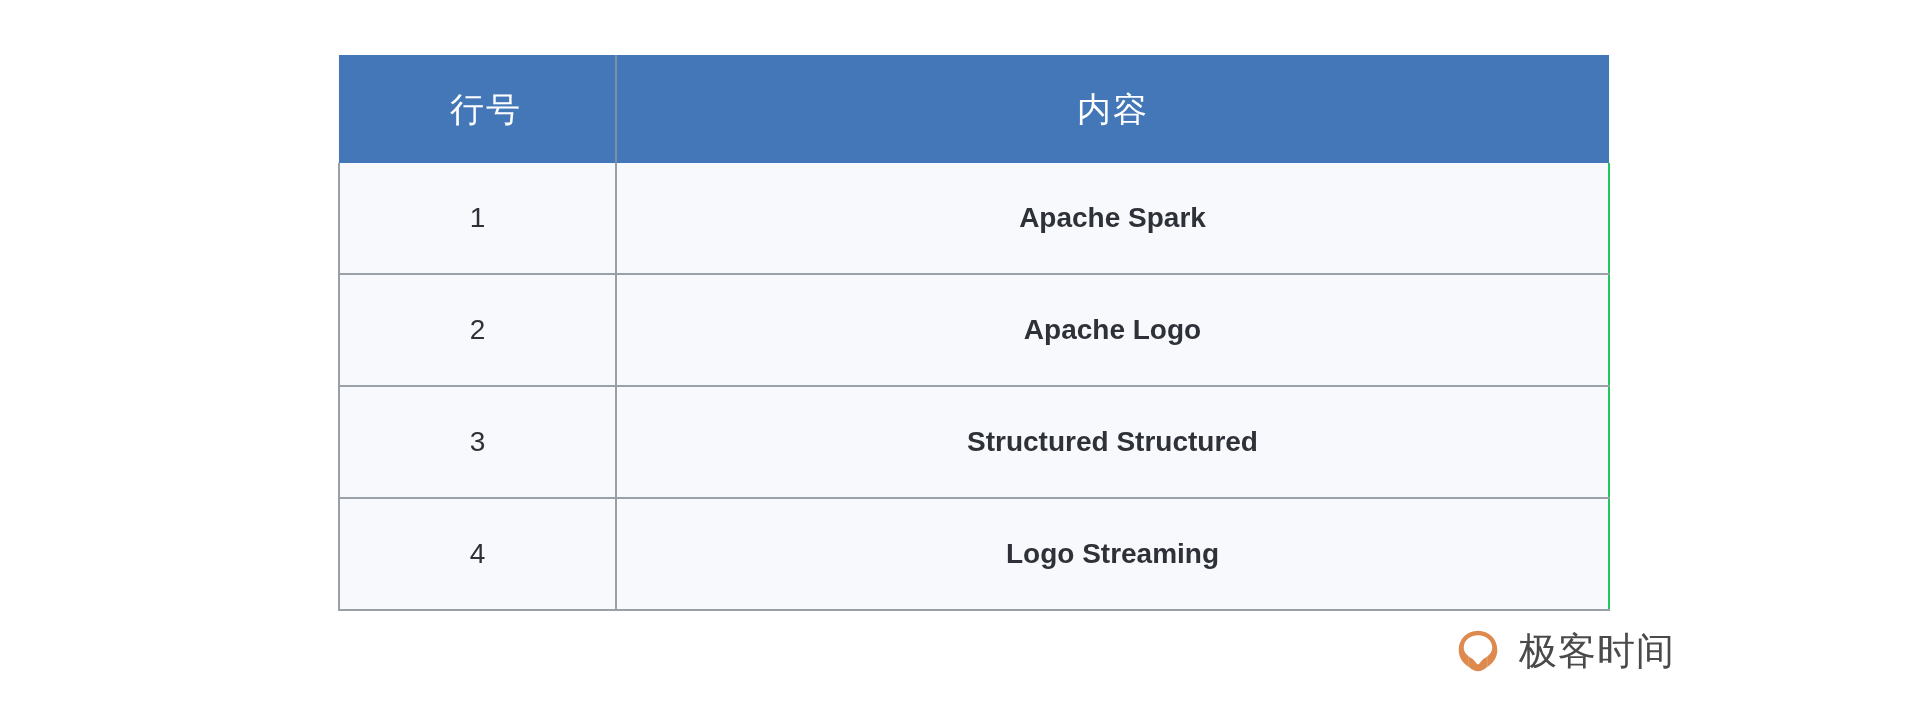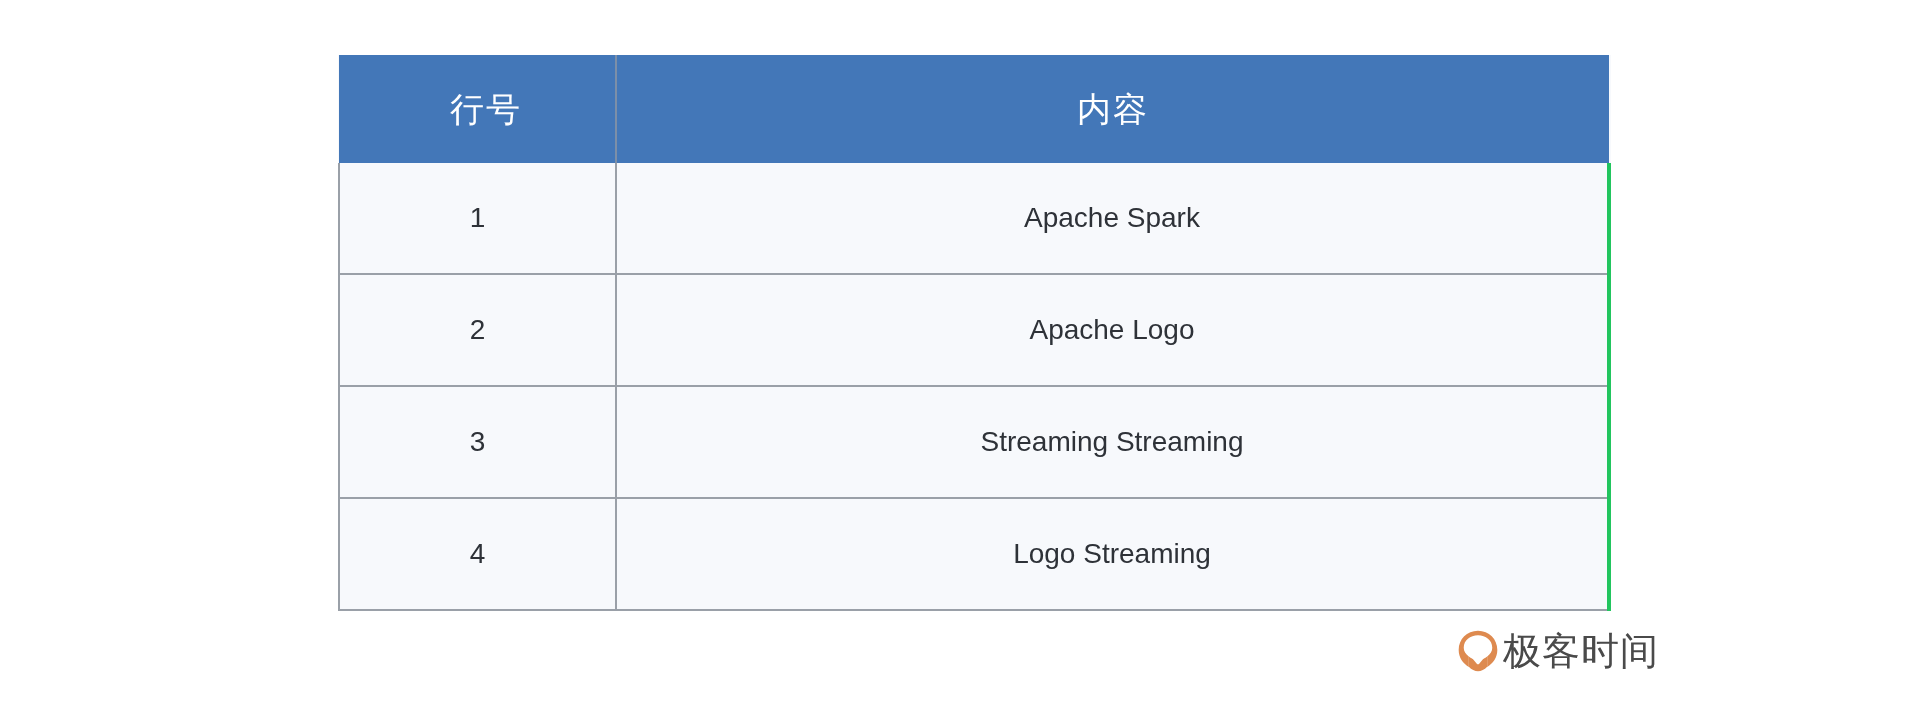--- a/index.html
+++ b/index.html
@@ -70,39 +70,40 @@
     border-bottom: 2px solid #9AA0A8;
     border-left: 2px solid #9AA0A8;
     border-right: 2px solid #9AA0A8;
   }
   tbody tr.data-row td.td-no {
     border-right: 2px solid #9AA0A8;
     border-left: 2px solid #9AA0A8;
   }
   tbody tr.data-row td.td-body {
     border-left: none;
-    border-right: 4px solid #22c55e;
+    border-right: 2px solid #22c55e;
+    font-weight: bold;
   }
   tbody tr.data-row:first-child td {
     border-top: none;
   }
 
   .cell-text {
     display: block;
     line-height: 1.2;
   }
 
   
   .watermark {
     position: absolute;
     left: 1455px;
     top: 628px;
     display: flex;
     align-items: center;
-    gap: 2px;
+    gap: 18px;
     user-select: none;
   }
   .watermark .wm-logo {
     width: 46px;
     height: 46px;
     display: block;
   }
   .watermark .wm-text {
     font-size: 38px;
     color: #4A4A4A;
@@ -144,21 +145,21 @@
           </td>
           <td class="td-body">
             <span class="cell-text">Apache Logo</span>
           </td>
         </tr>
         <tr class="data-row">
           <td class="td-no">
             <span class="cell-text">3</span>
           </td>
           <td class="td-body">
-            <span class="cell-text">Streaming Streaming</span>
+            <span class="cell-text">Structured Structured</span>
           </td>
         </tr>
         <tr class="data-row">
           <td class="td-no">
             <span class="cell-text">4</span>
           </td>
           <td class="td-body">
             <span class="cell-text">Logo Streaming</span>
           </td>
         </tr>

